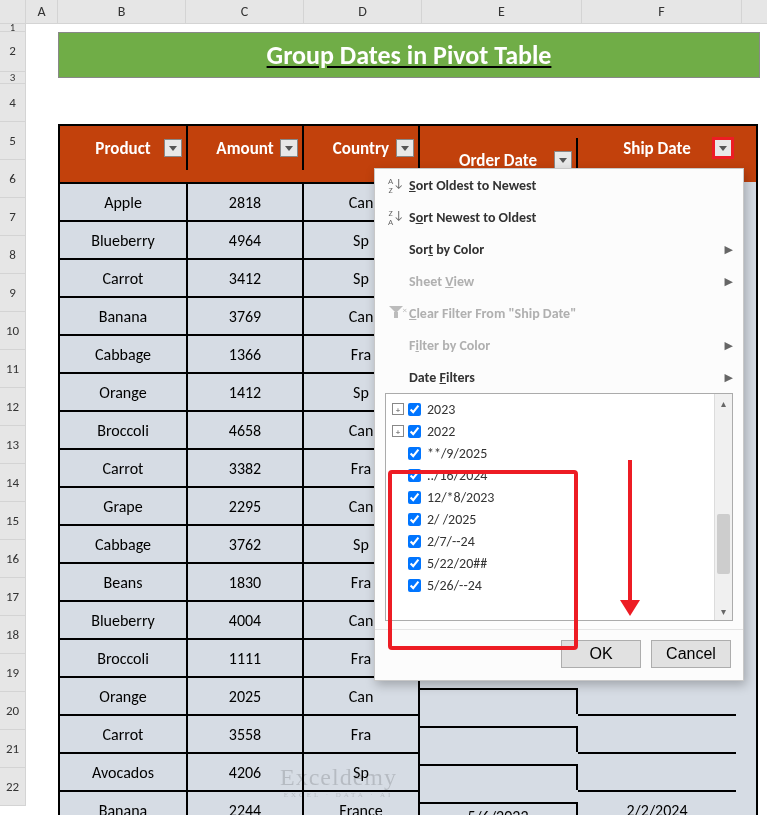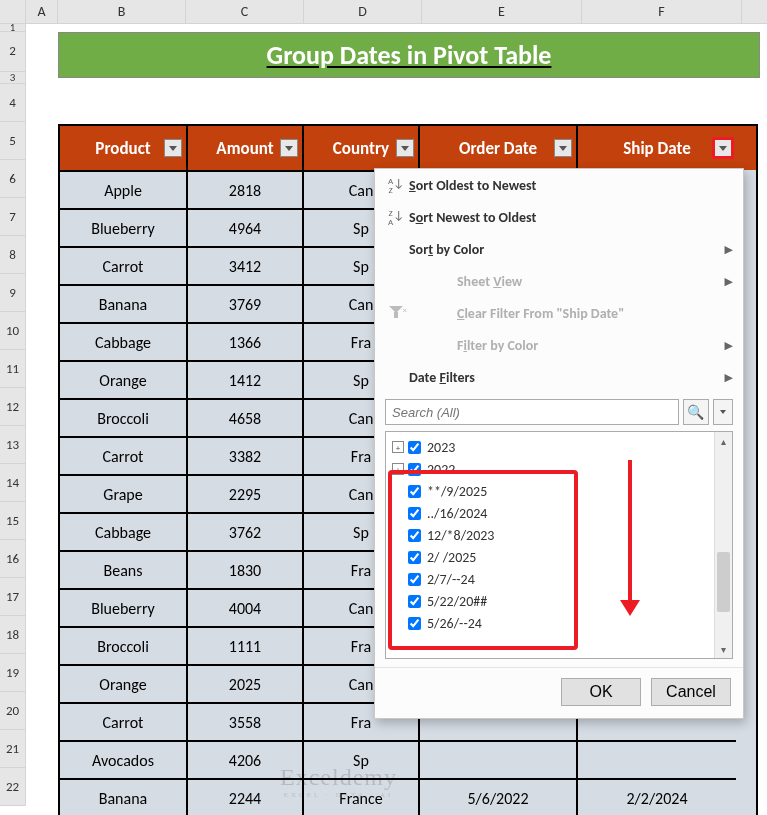--- a/index.html
+++ b/index.html
@@ -38,27 +38,27 @@
 .drop-btn { position: absolute; right: 4px; top: 50%; transform: translateY(-50%); width: 18px; height: 18px; background: #e8e8e8; border: 1px solid #888; display: flex; align-items: center; justify-content: center; cursor: pointer; }
 .drop-btn::after { content: ""; border-left: 4px solid transparent; border-right: 4px solid transparent; border-top: 5px solid #555; }
 .drop-btn.highlighted { outline: 3px solid #ed1c24; outline-offset: -1px; }
 
 .data-table .body .drow { display: flex; background: #D6DCE4; height: 38px; }
 .data-table .body .dcell { border-right: 2px solid #000; border-top: 2px solid #000; display: flex; align-items: center; justify-content: center; font-size: 16px; color: #000; overflow: hidden; white-space: nowrap; }
 .data-table .body .dcell:last-child { border-right: none; }
 .w-B { width: 128px; }
 .w-C { width: 116px; }
 .w-D { width: 116px; }
-.w-E { width: 158px; }
+.w-E { width: 158px; margin-top: 12px; }
 .w-F { width: 158px; }
 
 
 .filter-menu { position: absolute; left: 374px; top: 168px; width: 370px; background: #fcfcfc; border: 1px solid #c8c8c8; box-shadow: 2px 4px 10px rgba(0,0,0,0.25); font-size: 14px; color: #333; }
 .filter-menu .menu-row { display: flex; align-items: center; height: 32px; padding: 0 10px 0 8px; }
-.filter-menu .menu-row.disabled { color: #b0b0b0; gap: 48px; }
+.filter-menu .menu-row.disabled { color: #b0b0b0; }
 .filter-menu .menu-icon { width: 26px; display: flex; justify-content: center; color: #666; font-size: 12px; }
 .filter-menu .menu-label { flex: 1; font-weight: bold; }
 .filter-menu .submenu-arrow { color: #666; font-size: 11px; }
 .filter-menu .menu-label .ul { text-decoration: underline; }
 
 .search-row { padding: 6px 10px; display: flex; gap: 4px; }
 .search-row input { flex: 1; height: 26px; border: 1px solid #ababab; padding: 0 6px; font-size: 13px; font-style: italic; color: #888; }
 .search-btn { width: 26px; height: 26px; border: 1px solid #ababab; background: #f4f4f4; display: flex; align-items: center; justify-content: center; cursor: pointer; color: #1a6cb0; }
 .drop-small { width: 20px; height: 26px; border: 1px solid #ababab; background: #f4f4f4; display: flex; align-items: center; justify-content: center; cursor: pointer; }
 .drop-small::after { content: ""; border-left: 3px solid transparent; border-right: 3px solid transparent; border-top: 4px solid #555; }
@@ -367,25 +367,20 @@
   <div class="menu-row disabled">
     <span class="menu-icon"></span>
     <span class="menu-label">F<span class="ul">i</span>lter by Color</span>
     <span class="submenu-arrow">▶</span>
   </div>
   <div class="menu-row">
     <span class="menu-icon"></span>
     <span class="menu-label">Date <span class="ul">F</span>ilters</span>
     <span class="submenu-arrow">▶</span>
   </div>
-  <div class="search-row">
-    <input type="text" placeholder="Search (All)" style="">
-    <span class="search-btn">🔍</span>
-    <span class="drop-small"></span>
-  </div>
   <div class="tree-area">
     <div class="tree-list" id="tree-list">
         <div class="tree-item">
           <span class="expander">+</span>
           <input type="checkbox" checked="" style="">
           <span class="lbl">2023</span>
         </div>
         <div class="tree-item">
           <span class="expander">+</span>
           <input type="checkbox" checked="" style="">

